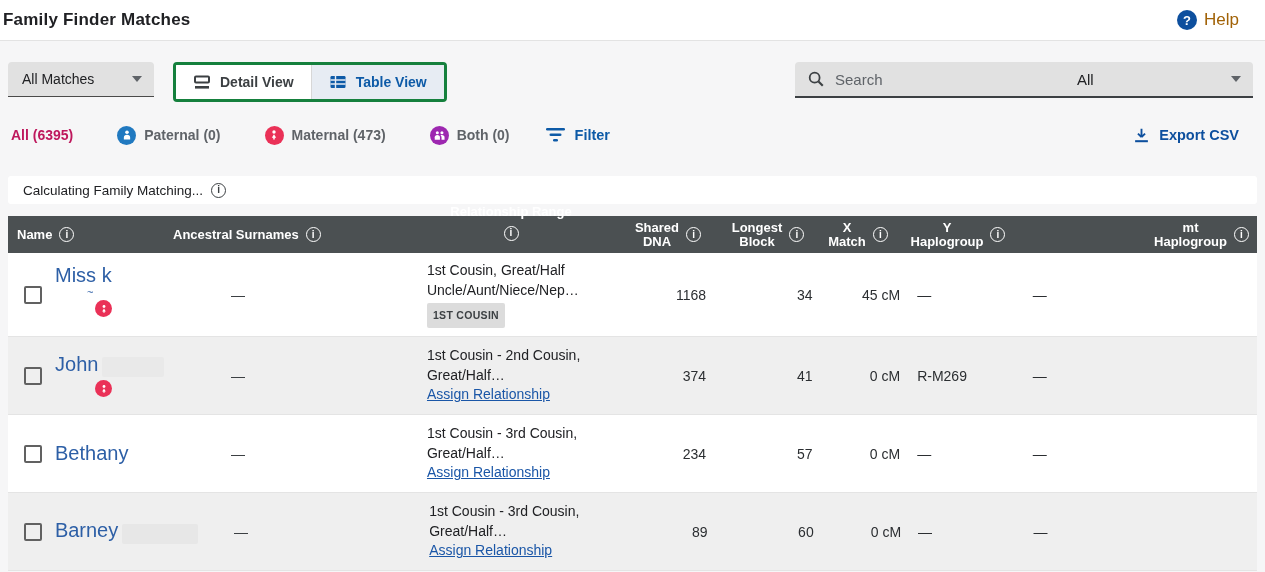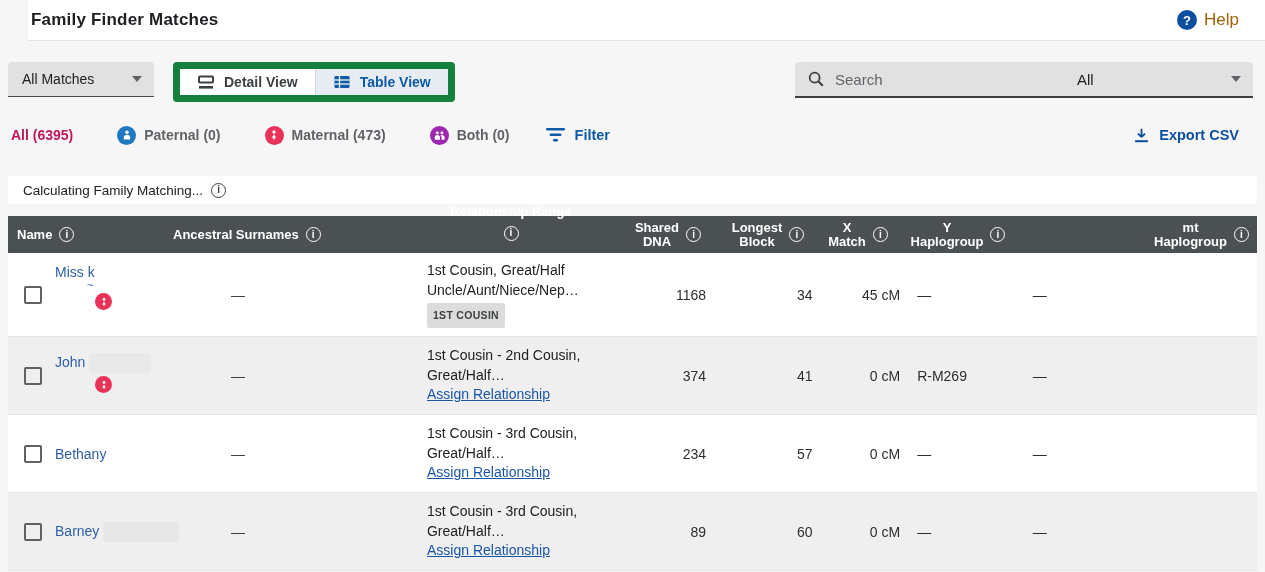--- a/index.html
+++ b/index.html
@@ -1,36 +1,36 @@
 <!DOCTYPE html>
 <html><head>
 <meta charset="utf-8">
 <style>
   * { margin:0; padding:0; box-sizing:border-box; }
   html,body { width:1265px; height:572px; overflow:hidden; }
   body { font-family:"Liberation Sans","DejaVu Sans",sans-serif; background:#f6f6f7; color:#202124; font-size:14px; }
 
   
   .page-header { height:41px; background:#fff; border-bottom:1px solid #e3e3e3;
-    display:flex; align-items:center; justify-content:space-between; padding:0 26px 0 3px;margin-left:28px; }
+    display:flex; align-items:center; justify-content:space-between; padding:0 26px 0 3px; }
   .page-title { font-size:17px; font-weight:bold; color:#202124; letter-spacing:.2px; }
   .help-link { display:flex; align-items:center; gap:7px; cursor:pointer; }
   .help-circle { width:20px; height:20px; border-radius:50%; background:#0d4f9e; color:#fff;
     display:flex; align-items:center; justify-content:center; font-size:13px; font-weight:bold; }
   .help-text { color:#a16207; font-weight:normal; font-size:17px; }
 
   
   .toolbar { display:flex; align-items:flex-start; padding:21px 12px 0 8px; }
   .matches-select { width:146px; height:35px; background:#e1e1e1; border-bottom:1px solid #4a4a4a;
     border-radius:4px 4px 0 0; display:flex; align-items:center; justify-content:space-between;
     padding:0 12px 0 14px; cursor:pointer; }
   .matches-select-label { font-size:14px; color:#202124; }
   .caret-down { width:0; height:0; border-left:5px solid transparent; border-right:5px solid transparent;
     border-top:6px solid #5f6368; }
-  .view-toggle { margin-left:19px; display:flex; height:40px; border:7px solid #15803d; border-radius:4px;
+  .view-toggle { margin-left:19px; display:flex; height:40px; border:3px solid #15803d; border-radius:4px;
     background:#fff; overflow:hidden; }
   .view-btn { display:flex; align-items:center; gap:9px; padding:0 17px; font-weight:bold; font-size:14px;
     color:#3c4043; cursor:pointer; }
   .view-btn.detail { border-right:1px solid #d7d7d7; background:#fff; }
   .view-btn.table-active { background:#e7ecf3; color:#0d5aa7; }
   .toolbar-spacer { flex:1; }
   .search-bar { width:458px; height:36px; background:#e1e1e1; border-bottom:2px solid #3c4043;
     border-radius:4px 4px 0 0; display:flex; align-items:center; padding:0 12px 0 12px; }
   .search-bar input { flex:1; border:none; outline:none; background:transparent; font-size:15px;
     color:#202124; margin-left:10px; font-family:inherit; }
@@ -78,21 +78,21 @@
 
   .trow { display:flex; border-bottom:1px solid #e4e4e4; background:#fff; }
   .trow.alt { background:#efefef; }
   .trow.r1 { height:84px; }
   .trow.r2, .trow.r3, .trow.r4 { height:78px; }
   .td { display:flex; }
   .td-check { width:48px; align-items:center; }
   .checkbox { width:18px; height:18px; border:2px solid #616161; border-radius:2px; margin-left:16px;
     background:transparent; cursor:pointer; }
   .td-name { width:142px; flex-direction:column; justify-content:center; }
-  .name-link { color:#2d5fa6; font-size:14px; cursor:pointer; text-decoration:none; }
+  .name-link { color:#2d5fa6; font-size:20px; cursor:pointer; text-decoration:none; }
   .name-tiny { color:#2d5fa6; font-size:11px; margin-left:32px; line-height:10px; }
   .redact { display:inline-block; height:20px; border-radius:2px; background:#e9e9e9; vertical-align:middle; }
   .row-gender-icon { margin:3px 0 0 40px; }
   .td-surnames { width:237px; align-items:center; padding-left:37px; color:#3c4043; }
   .td-rel { width:215px; flex-direction:column; justify-content:center; line-height:19.5px; font-size:14px; }
   .rel-badge { display:inline-block; background:#dcdcdc; color:#3c4043; font-size:10.5px; font-weight:bold;
     padding:2.5px 6px; border-radius:2px; margin-top:3px; width:max-content; letter-spacing:.3px; }
   .assign-link { color:#1a56a7; text-decoration:underline; cursor:pointer; width:max-content; }
   .td-num { align-items:center; justify-content:flex-end; color:#2b2e31; }
   .td-shared { width:100px; padding-right:30px; }

